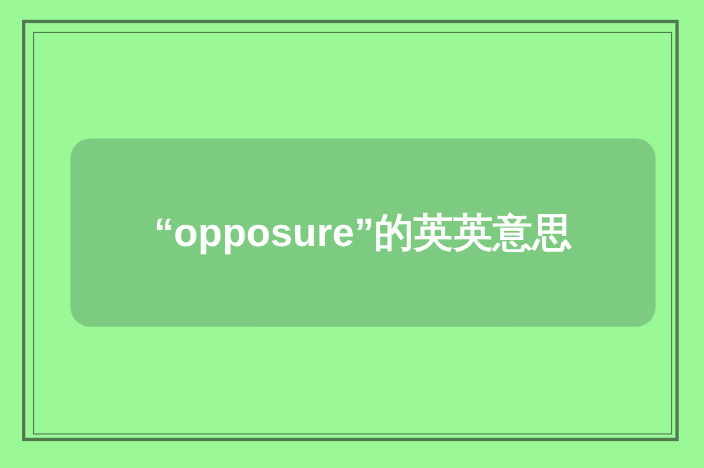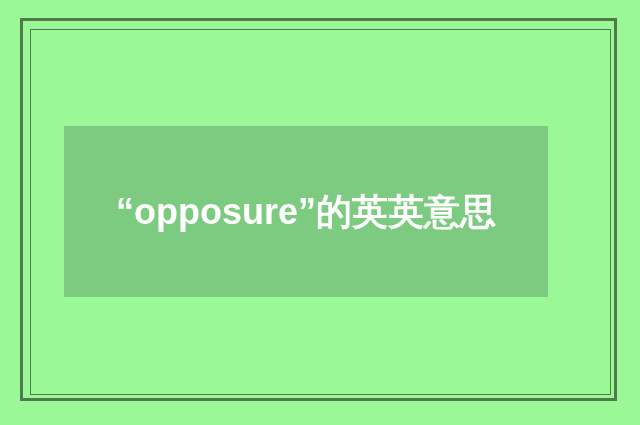--- a/index.html
+++ b/index.html
@@ -41,27 +41,28 @@
     height: 366px;
     border: 1px solid #4f7a4d;
     box-sizing: border-box;
   }
 
   
   #title-band {
     position: absolute;
     left: 64px;
     top: 126px;
-    width: 484px;
+    width: 532px;
     height: 171px;
     background: #7ccb80;
     box-sizing: border-box;
     display: flex;
     align-items: center;
     justify-content: center;
+    border-radius: 18px;
   }
 
   #title-text {
     color: #ffffff;
     font-size: 36px;
     font-weight: bold;
     line-height: 57px;
     text-align: center;
     width: 100%;
     letter-spacing: 0px;

